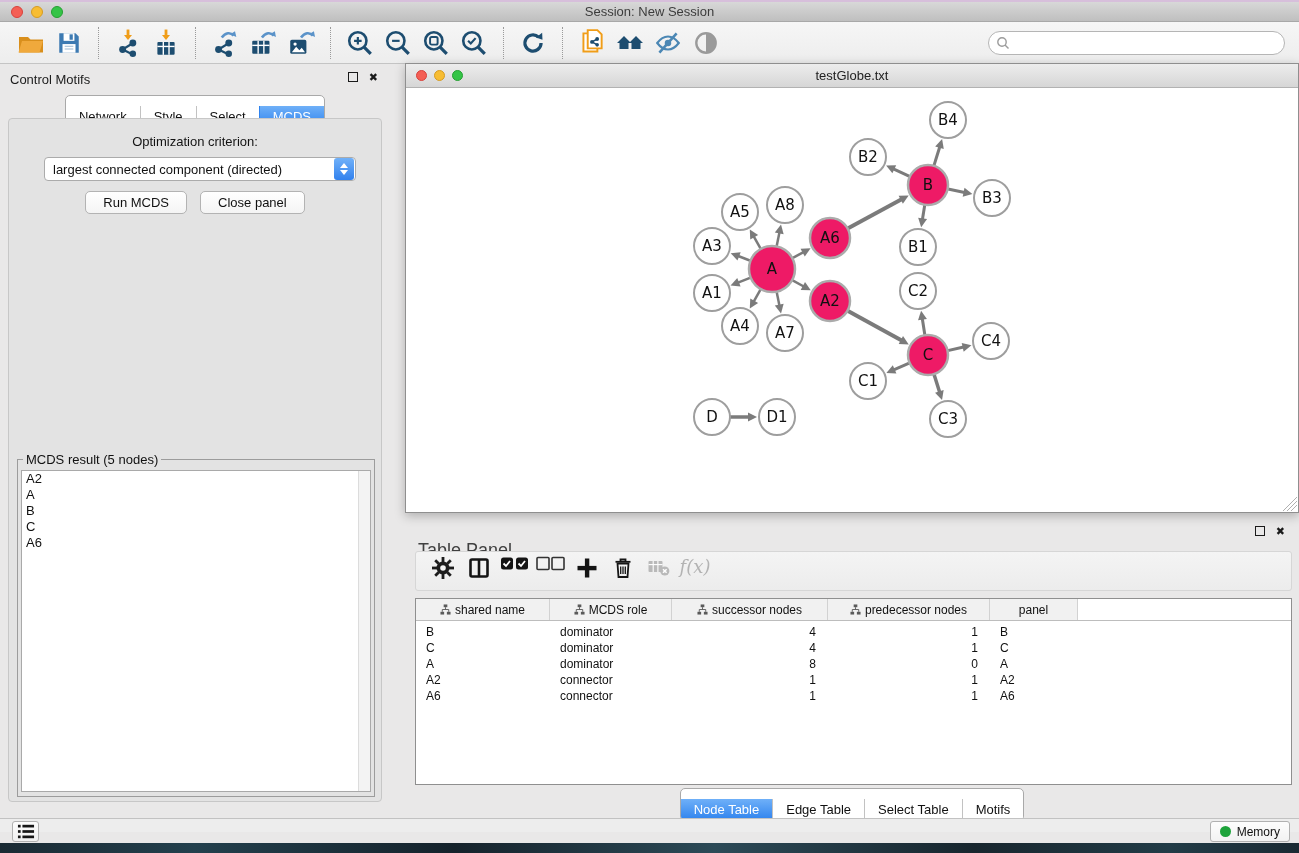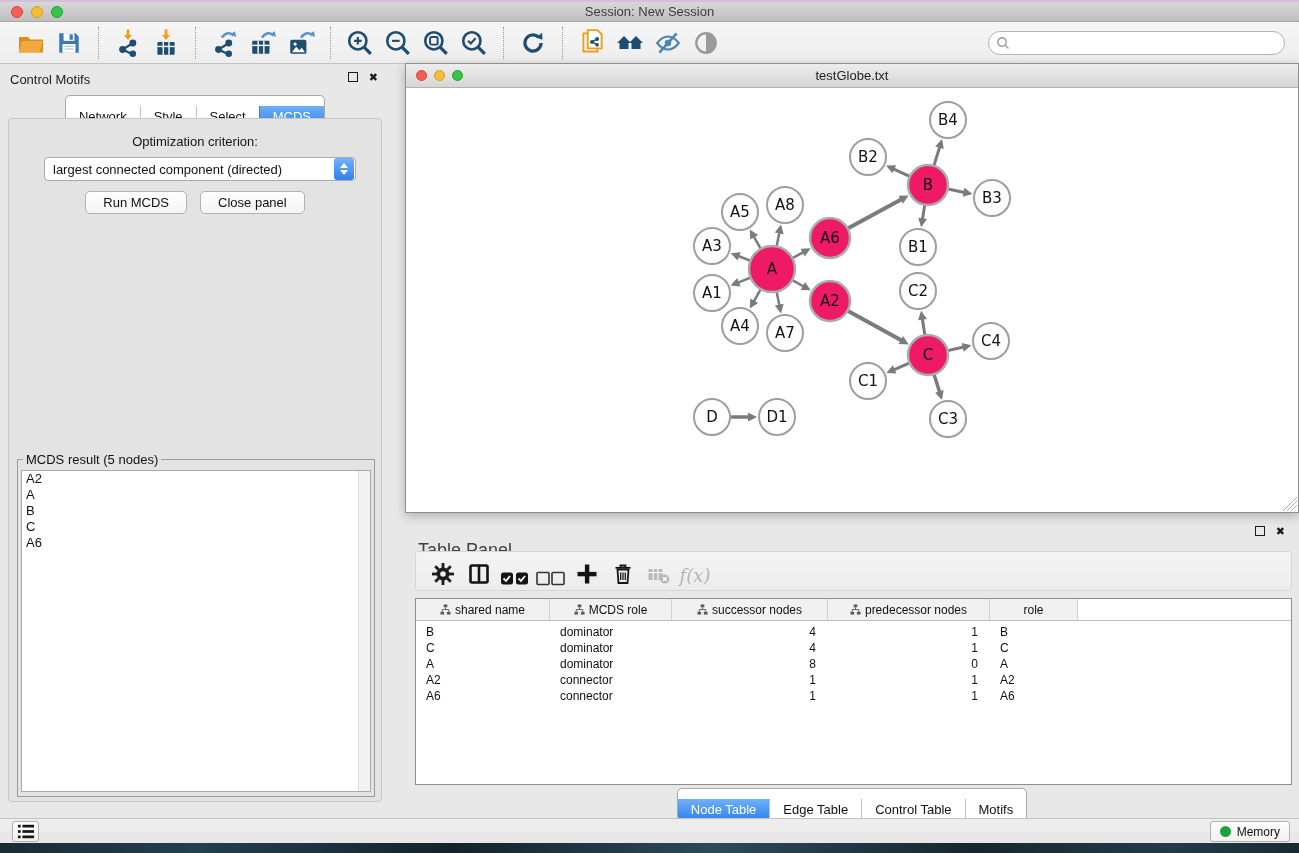--- a/index.html
+++ b/index.html
@@ -94,21 +94,21 @@
       linear-gradient(135deg, transparent 48%, #b0b0b0 48%, #b0b0b0 52%, transparent 52%) 4px 4px/10px 10px no-repeat,
       linear-gradient(135deg, transparent 48%, #b0b0b0 48%, #b0b0b0 52%, transparent 52%) 8px 8px/6px 6px no-repeat; }
 
   
   .table-panel { left:405px; top:518px; width:894px; height:300px; }
   .tp-title { position:absolute; left:13px; top:22px; font-size:18px; color:#404040; }
   .tp-float { right:34px; } .tp-close { right:14px; font-weight:bold; }
   .tp-toolbar { position:absolute; left:10px; top:33px; width:877px; height:40px;
     background:linear-gradient(#f4f4f4,#ececec); border:1px solid #d6d6d6; border-radius:3px;
     display:flex; align-items:center; padding-left:10px; }
-  .tp-tbtn { width:34px; height:30px; display:flex; align-items:flex-end; justify-content:center; margin-right:2px; }
+  .tp-tbtn { width:34px; height:30px; display:flex; align-items:flex-start; justify-content:center; margin-right:2px; }
   .fx-label { font-size:18px; font-style:italic; font-family:"DejaVu Serif",serif; color:#b3b3b3; }
 
   .data-table { position:absolute; left:10px; top:80px; width:877px; height:187px;
     background:#fff; border:1px solid #8f8f8f; overflow:hidden; }
   .thead { display:flex; height:22px; border-bottom:1px solid #bdbdbd; }
   .th { background:#f1f1f1; border-right:1px solid #d2d2d2; display:flex;
     align-items:center; justify-content:center; gap:4px; font-size:12px; color:#111; }
   .tr { display:flex; height:16px; align-items:center; }
   .td { font-size:12px; color:#111; white-space:nowrap; overflow:hidden; }
   .tbody { padding-top:3px; }
@@ -610,21 +610,21 @@
             <g fill="#5a5a5a">
               <rect x="4" y="0.5" width="4" height="3"></rect>
               <rect x="0.5" y="8.5" width="4" height="3"></rect>
               <rect x="7.5" y="8.5" width="4" height="3"></rect>
             </g>
             <path d="M6 3.5V6M2.5 8.5V6h7v2.5" stroke="#5a5a5a" fill="none"></path>
           </svg>
           <span>predecessor nodes</span>
         </div>
         <div class="th" style="width: 88px;">
-          <span>role</span>
+          <span>panel</span>
         </div>
       </div>
     <div class="tbody" id="table-body">
         <div class="tr">
           <div class="td" style="width: 134px; text-align: left; padding: 0px 0px 0px 10px;">B</div>
           <div class="td" style="width: 122px; text-align: left; padding: 0px 0px 0px 10px;">dominator</div>
           <div class="td" style="width: 156px; text-align: right; padding: 0px 12px 0px 0px;">4</div>
           <div class="td" style="width: 162px; text-align: right; padding: 0px 12px 0px 0px;">1</div>
           <div class="td" style="width: 88px; text-align: left; padding: 0px 0px 0px 10px;">B</div>
         </div>
@@ -656,21 +656,21 @@
           <div class="td" style="width: 162px; text-align: right; padding: 0px 12px 0px 0px;">1</div>
           <div class="td" style="width: 88px; text-align: left; padding: 0px 0px 0px 10px;">A6</div>
         </div>
       </div>
   </div>
 
   <div class="tp-tabs">
     <div class="seggroup" id="tp-tabgroup">
         <div class="seg active">Node Table</div>
         <div class="seg">Edge Table</div>
-        <div class="seg">Control Table</div>
+        <div class="seg">Select Table</div>
         <div class="seg">Motifs</div>
       </div>
   </div>
 </div>
 
 <div class="abs statusbar">
   <div class="list-btn">
     <svg class="icon" width="20" height="17" viewBox="0 0 22 19">
         <g fill="#161616">
           <rect x="2" y="2" width="3" height="3"></rect>

